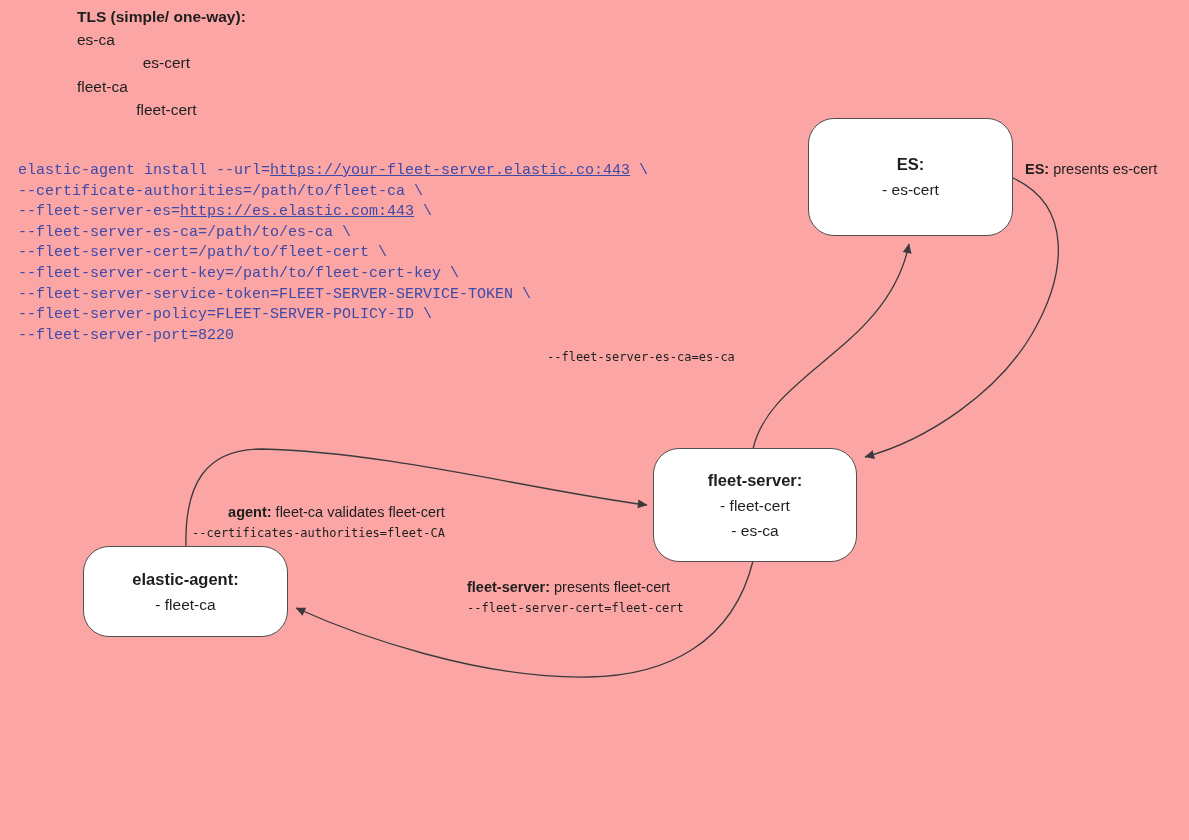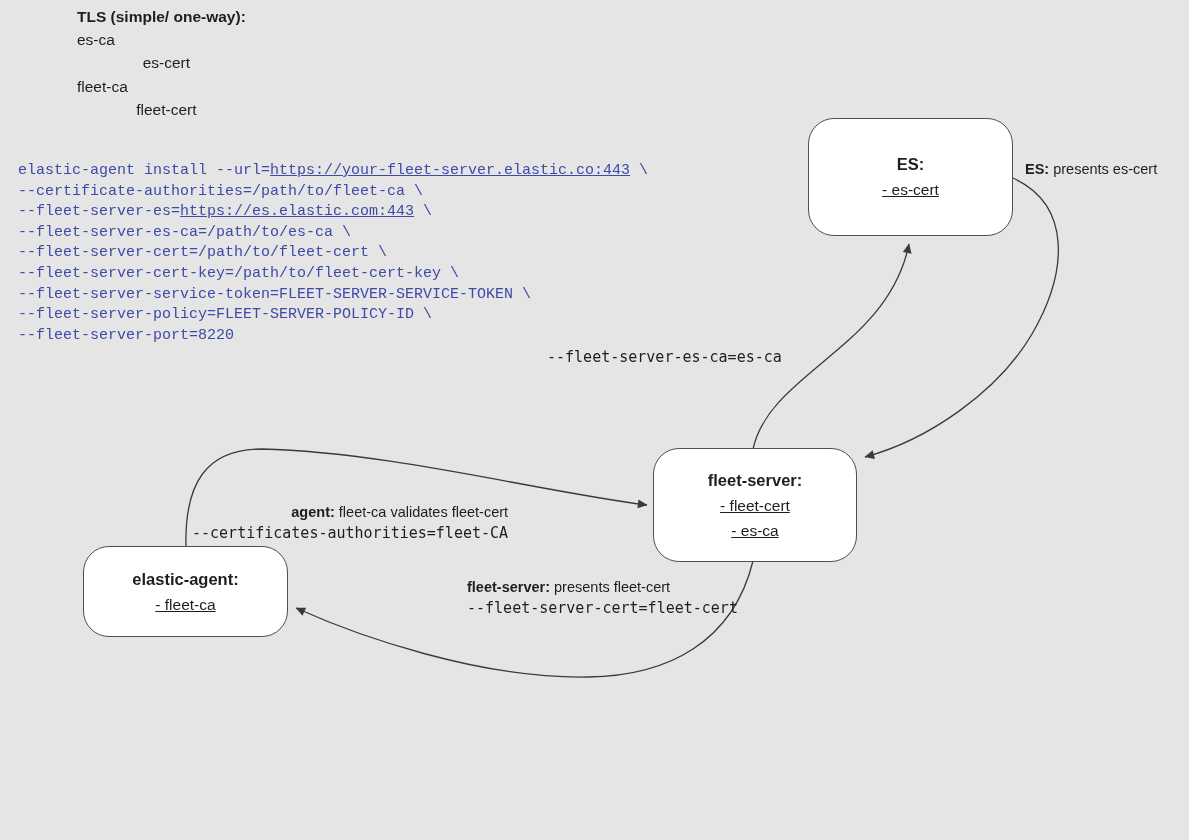--- a/index.html
+++ b/index.html
@@ -1,17 +1,17 @@
 <!DOCTYPE html>
 <html style="--code-color: #3e4aa8; --line-color: #3a3a3a; --border-color: #4f4f4f; --text-color: #1e1e1e;"><head>
 <meta charset="utf-8">
 <style>
   html,body { margin:0; padding:0; background:#ffffff; }
   .canvas {
-    position:relative; width:1189px; height:840px; background:#e5e5e5;
+    position:relative; width:1189px; height:840px; background:#fca5a5;
     overflow:hidden; font-family:"Liberation Sans", sans-serif; color:var(--text-color,#1e1e1e);
   }
 
   
   .tls { position:absolute; left:77px; top:5px; font-size:15.5px; line-height:23.2px; }
   .tls-title { font-weight:bold; }
   .tls-item.indent { padding-left:10px;text-align:center; }
 
   
   .code-block {
@@ -26,26 +26,26 @@
   .edges path { fill:none; stroke:var(--line-color,#3a3a3a); stroke-width:1.3; }
 
   
   .node {
     position:absolute; box-sizing:border-box; background:#fff;
     border:1.7px solid var(--border-color,#4f4f4f); border-radius:26px;
     display:flex; flex-direction:column; align-items:center; justify-content:center;
     text-align:center;
   }
   .node-title { font-weight:bold; font-size:16.5px; line-height:25px; }
-  .node-item  { font-size:15.5px; line-height:25px;text-decoration:underline; }
+  .node-item  { font-size:15.5px; line-height:25px; }
 
   
   .edge-label { position:absolute; font-size:14.5px; line-height:18px; white-space:nowrap; }
   .edge-label .b { font-weight:bold; }
-  .el-mono { font-family:"DejaVu Sans Mono", monospace; font-size:15px; margin-top:3px; }
+  .el-mono { font-family:"DejaVu Sans Mono", monospace; font-size:12px; margin-top:3px; }
   .ml6  { margin-left:6px; }
   .ml10 { margin-left:0; }
   .ml11 { margin-left:11px;text-align:right; }
 </style>
 </head>
 <body>
 
 <div class="canvas">
 
   <div class="tls">

